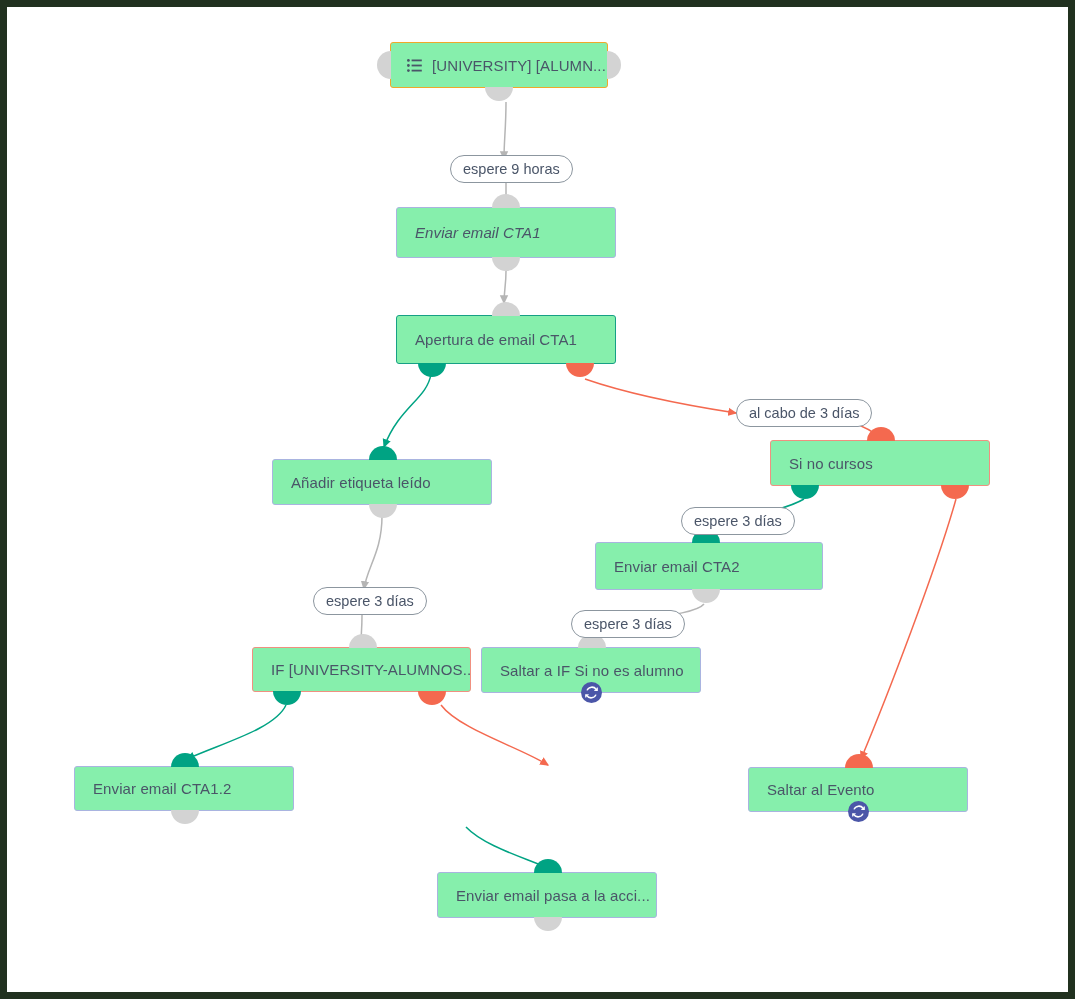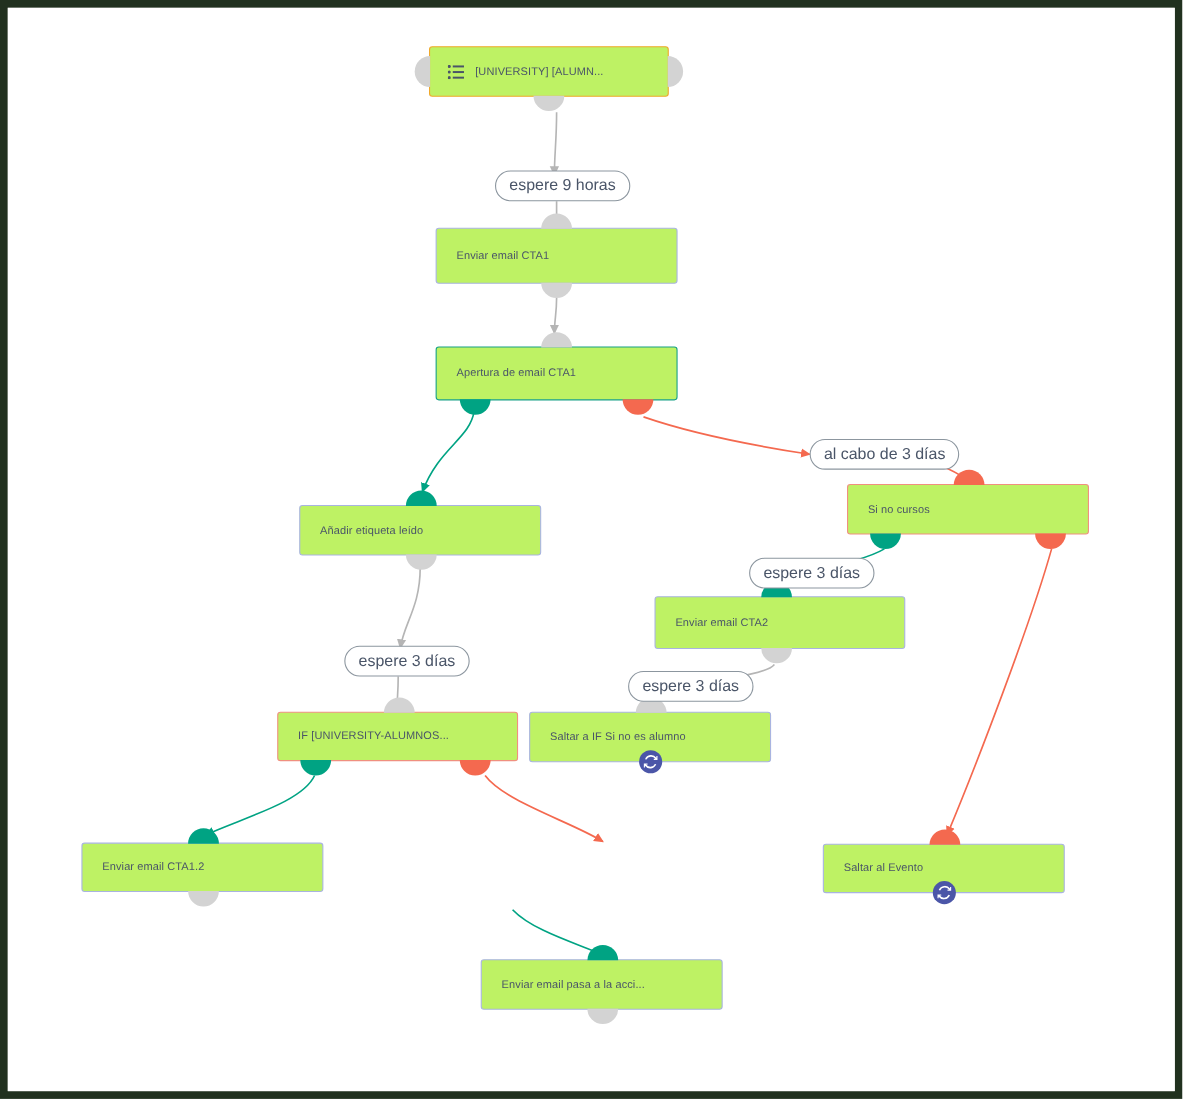--- a/index.html
+++ b/index.html
@@ -26,29 +26,30 @@
     position: absolute;
     left: 0;
     top: 0;
     width: 1075px;
     height: 999px;
     pointer-events: none;
   }
   .node {
     position: absolute;
     box-sizing: border-box;
-    background: #bef264;
+    background: #86efac;
     border: 1px solid #a9b4e0;
     border-radius: 3px;
     display: flex;
     align-items: center;
     color: #4a5568;
-    font-size: 10px;
+    font-size: 15px;
     letter-spacing: .1px;
     z-index: 5;
+    justify-content: space-between;
   }
   .node .label {
     padding-left: 18px;
     padding-right: 14px;
     white-space: nowrap;
     overflow: hidden;
   }
   .node.accent-orange { border-color: #f0a82a; }
   .node.accent-teal   { border-color: #16a085; }
   .node.accent-salmon { border-color: #f09080; }
@@ -185,21 +186,21 @@
         <rect x="4.6" y="0.5" width="10.2" height="1.8" fill="#4a5568"></rect>
         <rect x="4.6" y="5.6" width="10.2" height="1.8" fill="#4a5568"></rect>
         <rect x="4.6" y="10.7" width="10.2" height="1.8" fill="#4a5568"></rect>
       </svg>
       <span class="label">[UNIVERSITY] [ALUMN...</span>
       <span class="conn side left c-gray"></span>
       <span class="conn side right c-gray"></span>
       <span class="conn bottom c-gray" style="left:50%; margin-left:-14px;"></span>
     </div>
 
-    <div class="node accent-purple" style="left:389px; top:200px; width:220px; height:51px;">
+    <div class="node accent-purple" style="left:389px; top:200px; width:220px; height:51px;font-style:italic;">
       <span class="label">Enviar email CTA1</span>
       <span class="conn top c-gray" style="left:50%; margin-left:-14px;"></span>
       <span class="conn bottom c-gray" style="left:50%; margin-left:-14px;"></span>
     </div>
 
     <div class="node accent-teal" style="left:389px; top:308px; width:220px; height:49px;">
       <span class="label">Apertura de email CTA1</span>
       <span class="conn top c-gray" style="left:50%; margin-left:-14px;"></span>
       <span class="conn bottom c-teal" style="left:21px;"></span>
       <span class="conn bottom c-red" style="right:21px;"></span>

